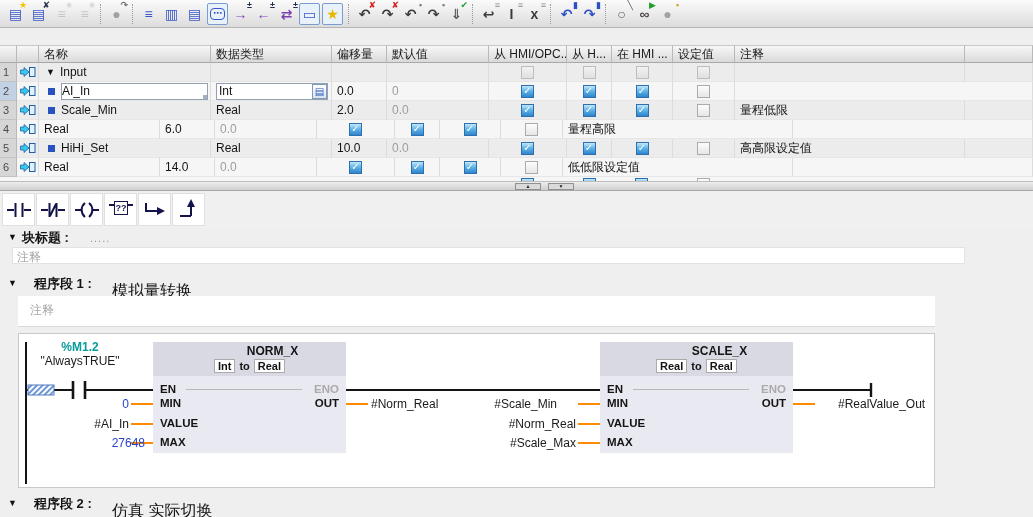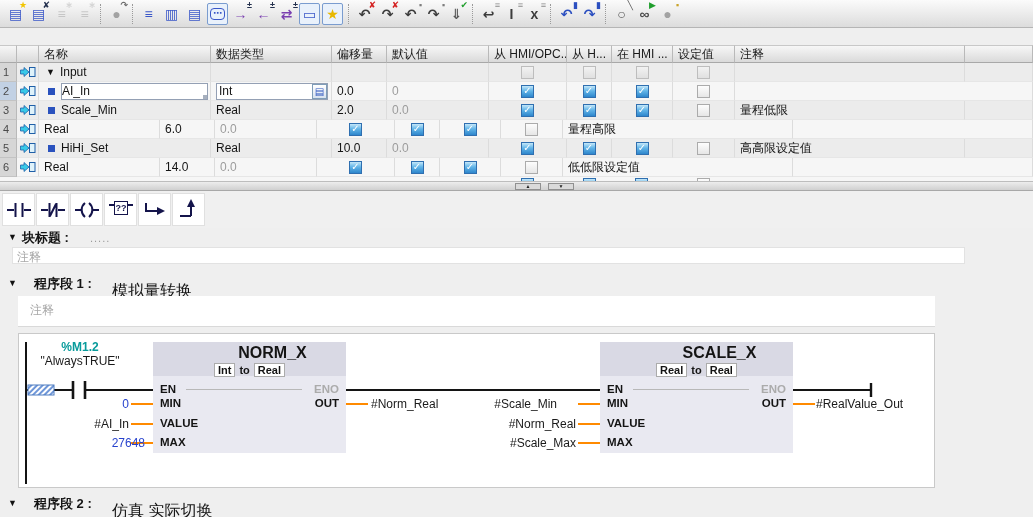--- a/index.html
+++ b/index.html
@@ -88,21 +88,21 @@
   .dots { color:#9B9B9B; font-size:11px; letter-spacing:1px; }
 
   
   #net-comment { position:absolute; left:18px; top:296px; width:917px; height:31px;
     background:#FFF; border-bottom:1px solid #D9D9D9; font-size:12px; color:#A8A8A8; padding:6px 0 0 12px; }
   #ladder { position:absolute; left:18px; top:333px; width:917px; height:155px;
     background:#FFF; border:1px solid #C9C9C9; }
   #ladder svg.wires { position:absolute; left:0; top:0; }
   .fblock { position:absolute; top:8px; width:193px; height:111px; background:var(--block-body,#E9E9F1); }
   .fbh { height:34px; background:var(--block-header,#D9D9E4); text-align:center; }
-  .fbt { font-size:16px; font-weight:bold; color:#141414; padding-top:2px;margin-left:46px; }
+  .fbt { font-size:12px; font-weight:bold; color:#141414; padding-top:2px;margin-left:46px; }
   .fbsub { display:flex; justify-content:center; gap:4px; margin-top:1px; }
   .typ { background:#FFF; border:1px solid #ABABAB; font-size:11px; font-weight:bold;
     line-height:12px; padding:0 3px; color:#141414; }
   .tow { font-size:11px; font-weight:bold; color:#141414; line-height:14px; }
   .pin { position:absolute; font-size:11.5px; font-weight:bold; color:#141414; line-height:13px; }
   .pin.l { left:7px; } .pin.r { right:7px; }
   .pin.eno { color:#ABABAB; }
   .enline { position:absolute; left:33px; right:44px; top:47px; height:1px; background:#B8B8B8; }
   .op { position:absolute; font-size:12px; color:#1A1A1A; line-height:14px; white-space:nowrap; }
   .op.ra { text-align:right; }
@@ -558,21 +558,21 @@
       <span class="pin r eno" style="top:41px">ENO</span>
       <span class="pin l" style="top:55px">MIN</span>
       <span class="pin r" style="top:55px">OUT</span>
       <span class="pin l" style="top:75px">VALUE</span>
       <span class="pin l" style="top:94px">MAX</span>
     </div>
 
     <div class="op ra" style="left:418px;top:63px;width:120px">#Scale_Min</div>
     <div class="op ra" style="left:437px;top:83px;width:120px">#Norm_Real</div>
     <div class="op ra" style="left:437px;top:102px;width:120px">#Scale_Max</div>
-    <div class="op" style="left:797px;top:63px">#RealValue_Out</div>
+    <div class="op" style="left:819px;top:63px">#RealValue_Out</div>
   </div>
 
   <div class="secrow" id="net2-header">
     <span class="tri" style="left:8px">▼</span>
     <span class="seclabel" style="left:34px">程序段 2 :</span>
     <span class="sectitle" style="left:112px">仿真 实际切换</span>
   </div>
 
 </div>
 

